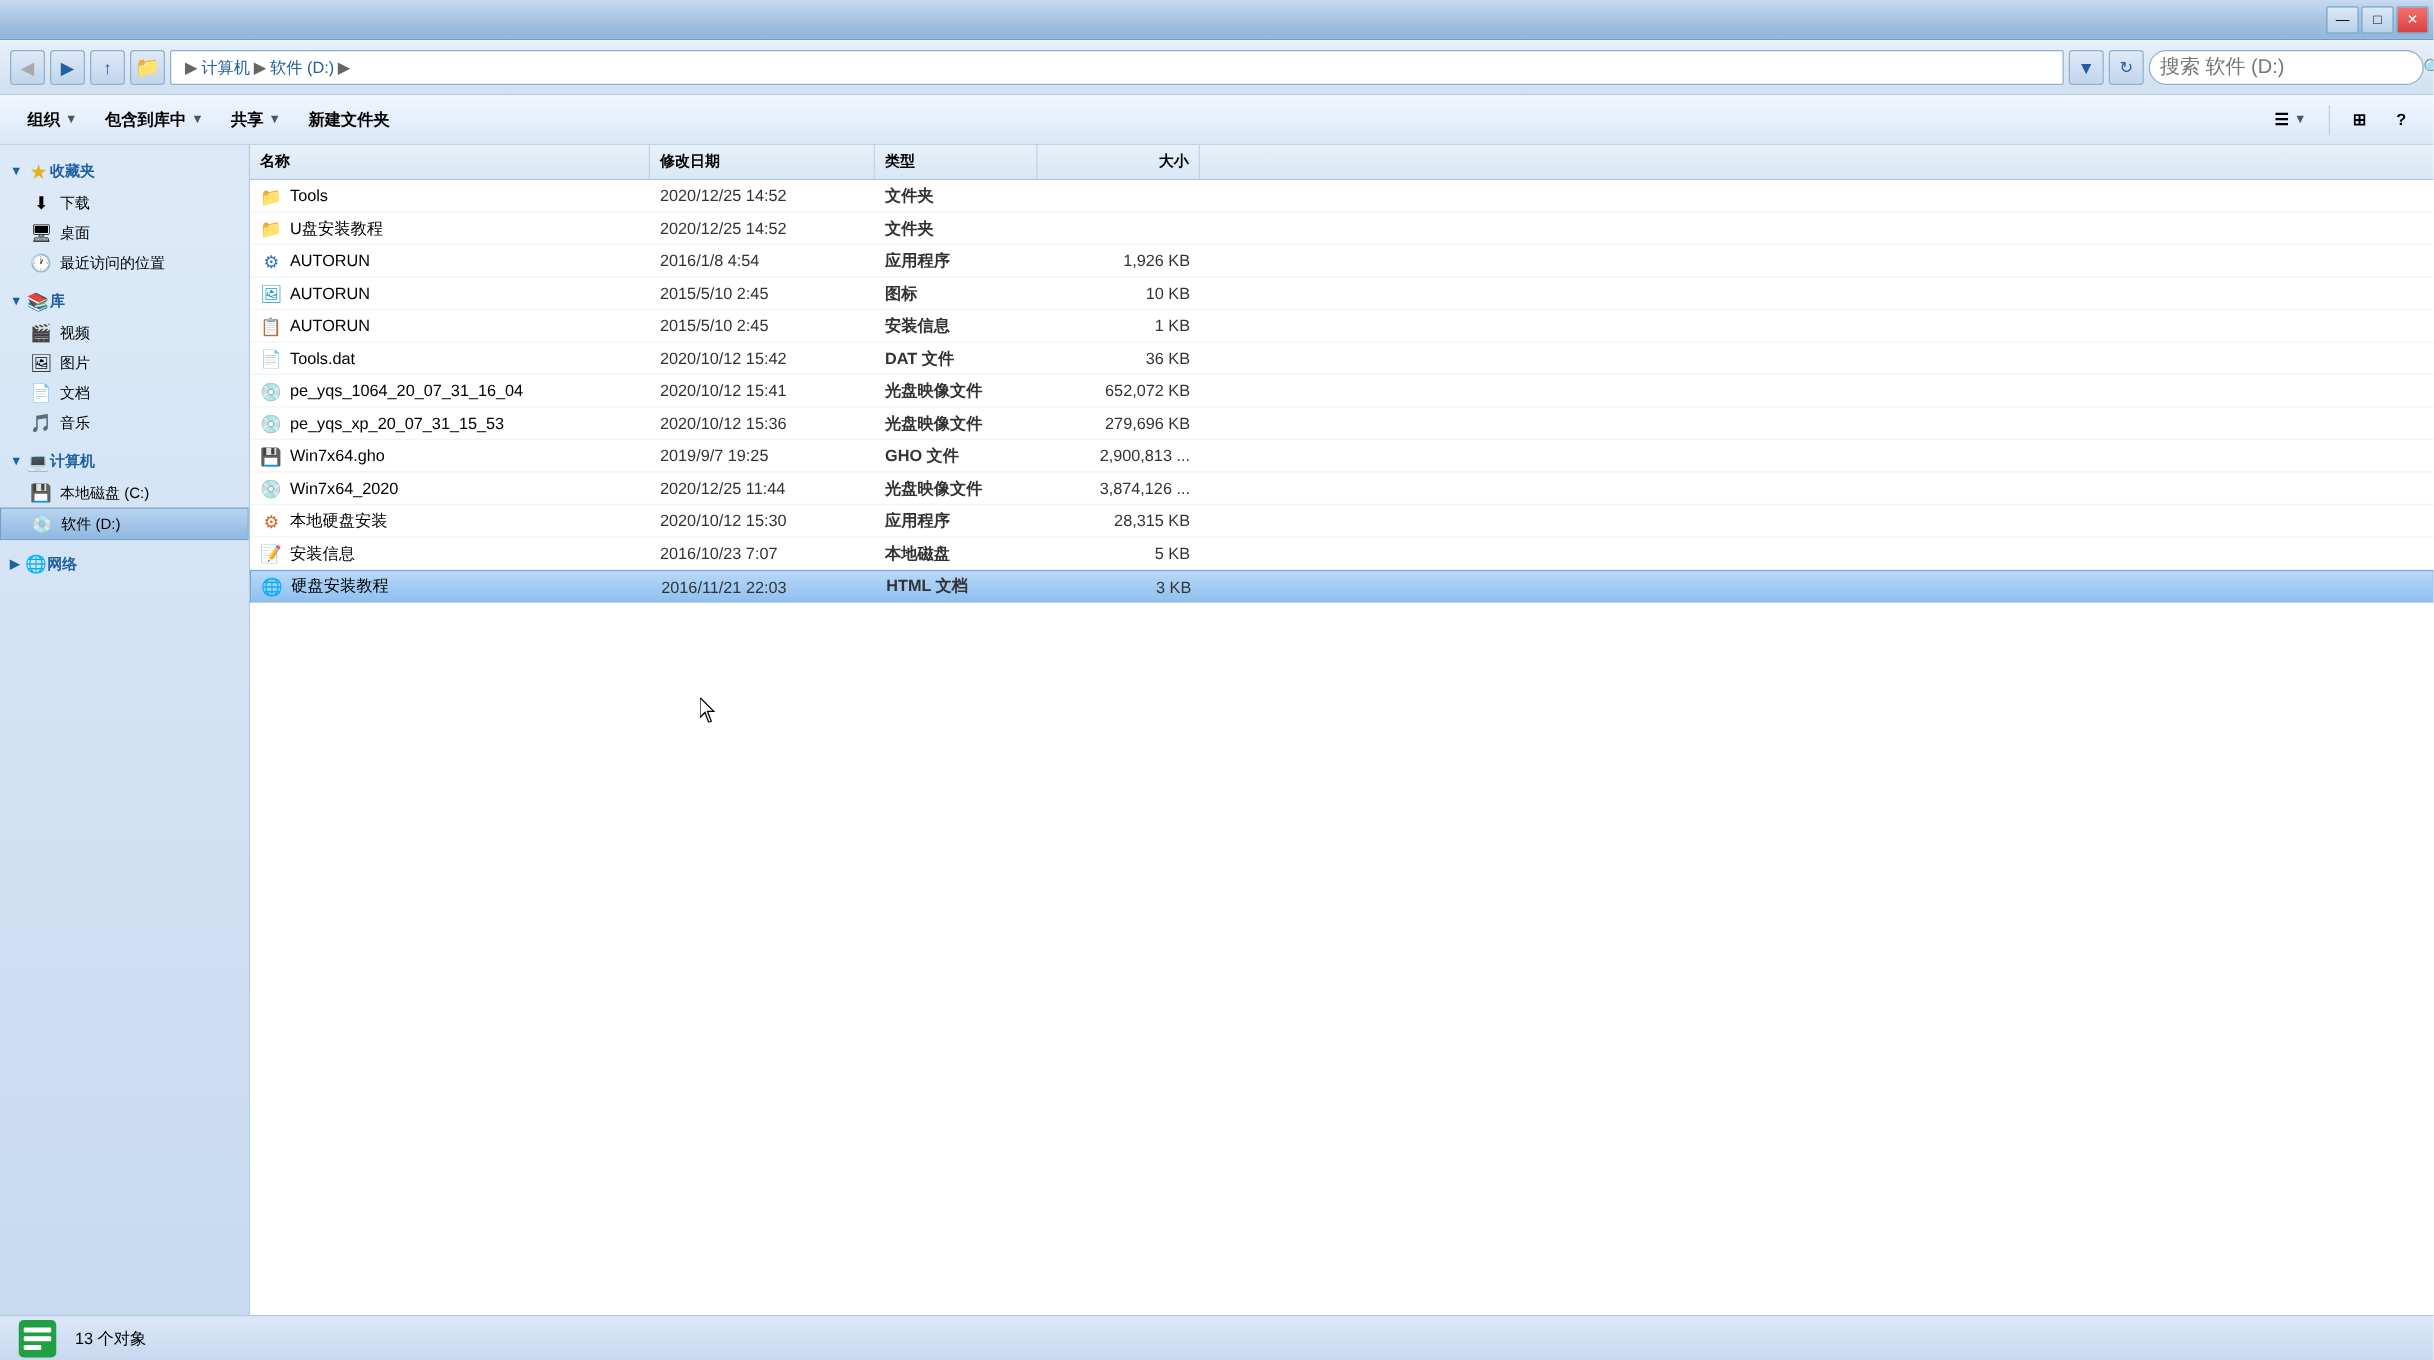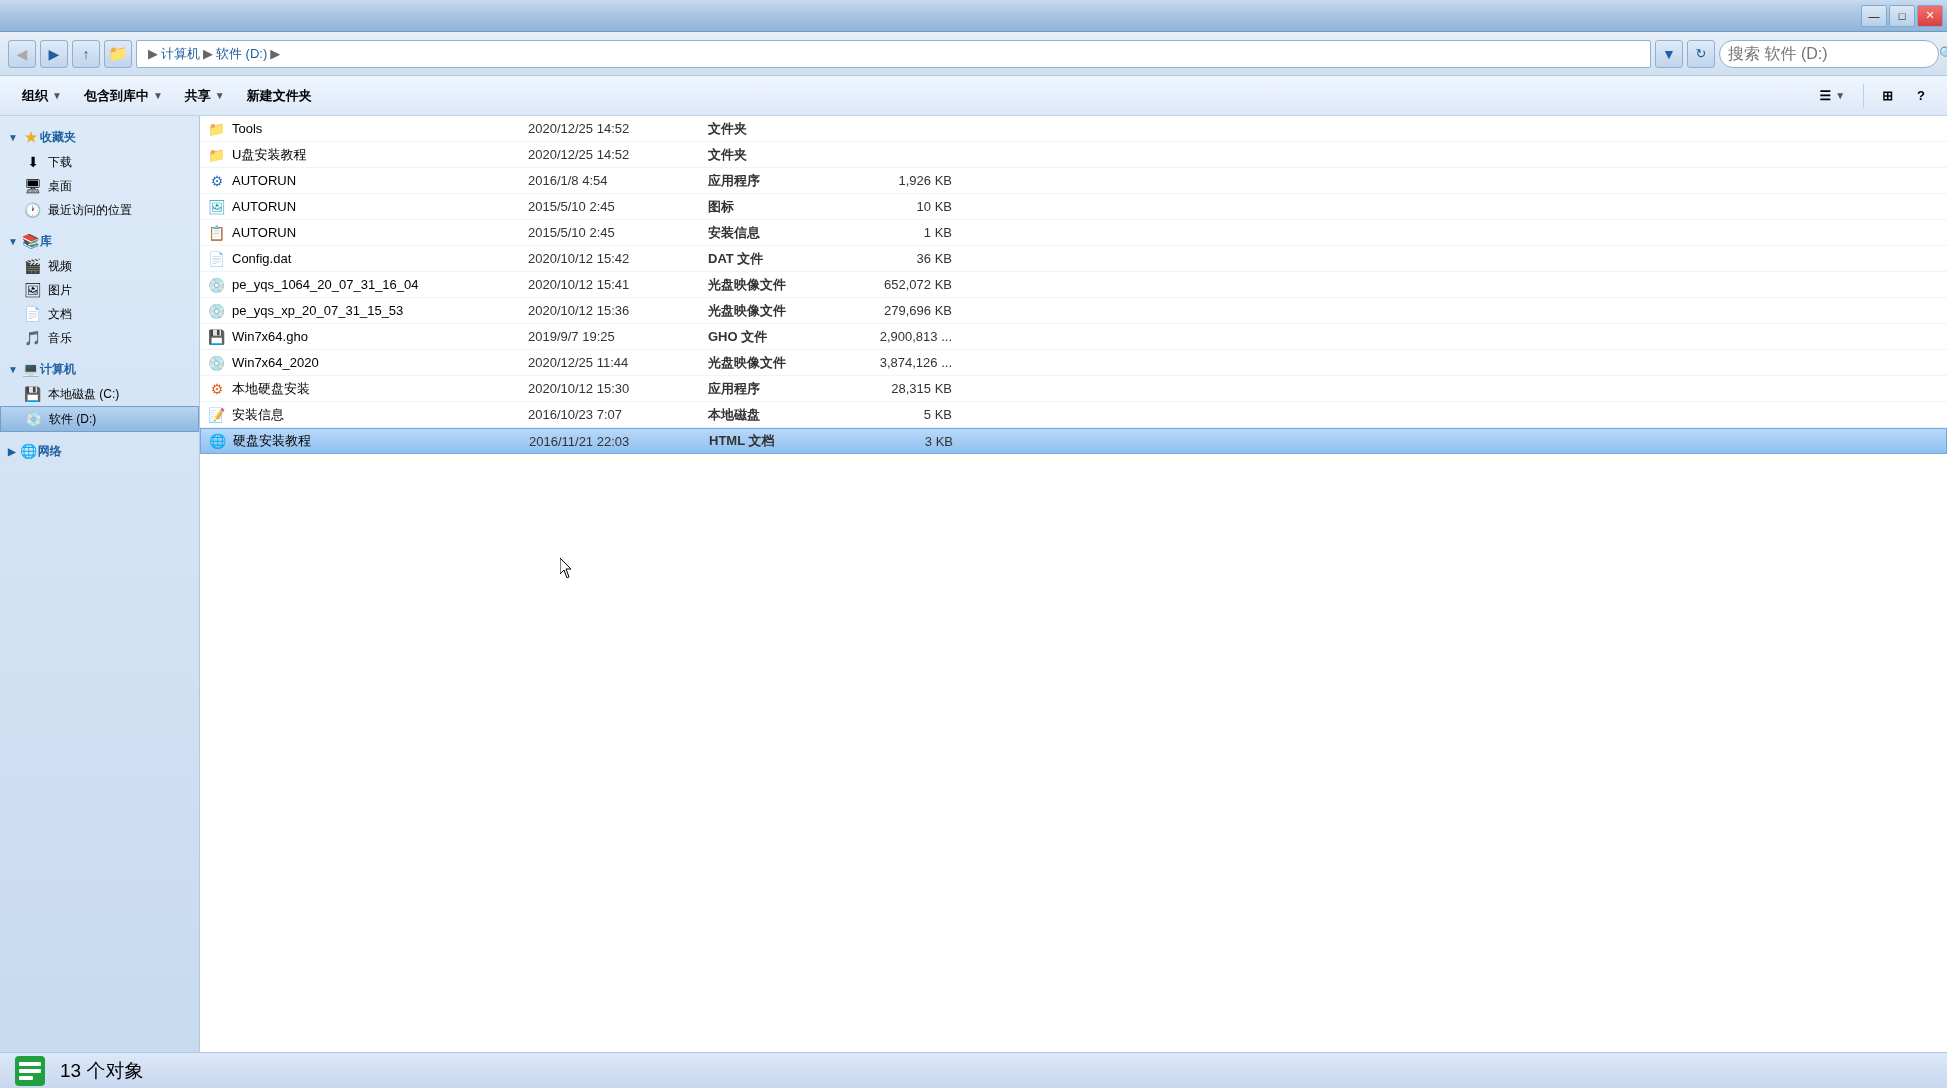--- a/index.html
+++ b/index.html
@@ -280,21 +280,21 @@
       gap: 12px;
     }
     .status-icon {
       width: 36px;
       height: 34px;
       display: flex;
       align-items: center;
       justify-content: center;
     }
     .status-text {
-      font-size: 19px;
+      font-size: 13px;
       color: #000;
     }
 
     
     .cursor-pointer {
       position: absolute;
       top: 558px;
       left: 560px;
       width: 12px;
       height: 18px;
@@ -435,20 +435,26 @@
       <div class="sidebar-header">
         <span class="arrow">▶</span>
         <span class="sidebar-icon">🌐</span>
         <span>网络</span>
       </div>
     </div>
 
   </div>
 
   <div class="file-list-area">
+    <div class="file-list-header">
+      <div class="col col-name">名称</div>
+      <div class="col col-date">修改日期</div>
+      <div class="col col-type">类型</div>
+      <div class="col col-size">大小</div>
+    </div>
 
     <div id="file-rows-container">
     <div class="file-row">
     <div class="col file-name-cell">
       <span class="file-icon" style="color:#e8b020">📁</span>
       <span>Tools</span>
     </div>
     <div class="col file-date">2020/12/25 14:52</div>
     <div class="col file-type">文件夹</div>
     <div class="col file-size"></div>
@@ -485,21 +491,21 @@
       <span class="file-icon" style="color:#808080">📋</span>
       <span>AUTORUN</span>
     </div>
     <div class="col file-date">2015/5/10 2:45</div>
     <div class="col file-type">安装信息</div>
     <div class="col file-size">1 KB</div>
   </div>
         <div class="file-row">
     <div class="col file-name-cell">
       <span class="file-icon" style="color:#808080">📄</span>
-      <span>Config.dat</span>
+      <span>Tools.dat</span>
     </div>
     <div class="col file-date">2020/10/12 15:42</div>
     <div class="col file-type">DAT 文件</div>
     <div class="col file-size">36 KB</div>
   </div>
         <div class="file-row">
     <div class="col file-name-cell">
       <span class="file-icon" style="color:#6040a0">💿</span>
       <span>pe_yqs_1064_20_07_31_16_04</span>
     </div>

